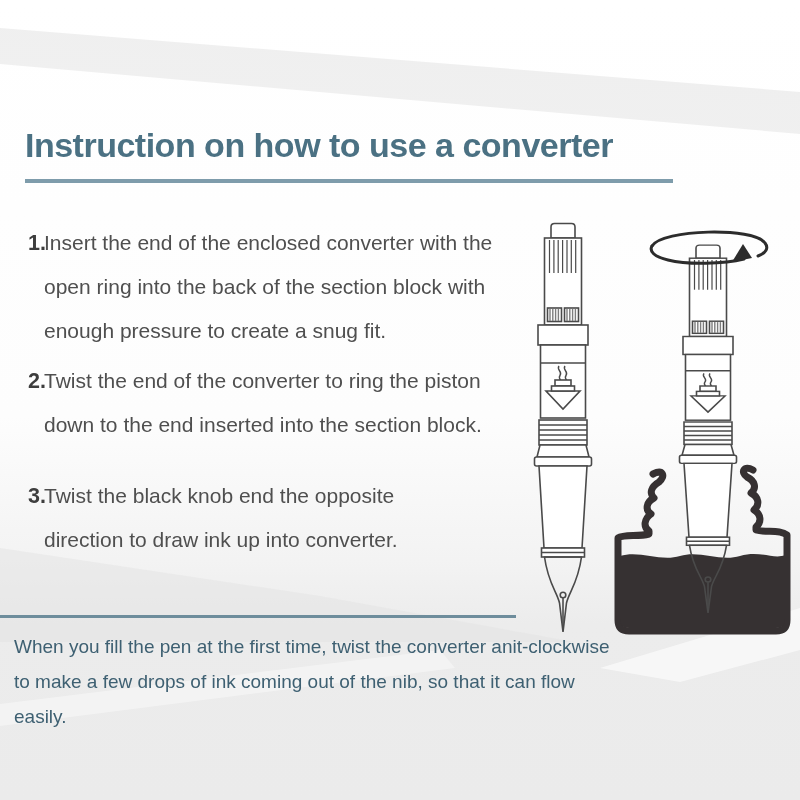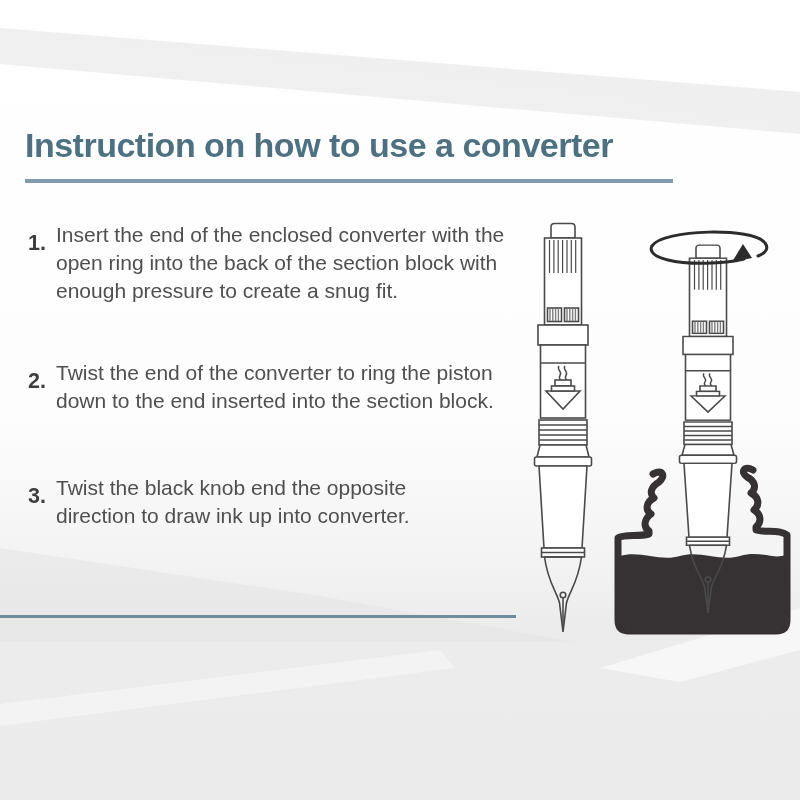--- a/index.html
+++ b/index.html
@@ -27,22 +27,22 @@
   .title-underline { position: absolute; left: 25px; top: 179px; width: 648px; height: 4px;
     background: #7e9cab; }
 
   
   .step { position: absolute; left: 28px; width: 500px; }
   .step-1 { top: 221px; }
   .step-2 { top: 359px; }
   .step-3 { top: 474px; }
   .step-number { position: absolute; left: 0; top: 0; font-size: 21.5px; font-weight: bold;
     color: #3d3d3d; line-height: 44px; }
-  .step-text { display: block; margin-left: 28px; font-size: 21px; color: #4f4f4f;
-    line-height: 28px; white-space: pre-line; }
+  .step-text { display: block; margin-left: 16px; font-size: 21px; color: #4f4f4f;
+    line-height: 44px; white-space: pre-line; }
 
   
   .divider { position: absolute; left: 0; top: 615px; width: 516px; height: 3px; background: #6e8d9c; }
   .note { position: absolute; left: 14px; top: 629px; width: 600px;
     font-size: 19px; color: #3e6072; line-height: 35px; white-space: pre-line; }
 
   
   .pen-left-svg { position: absolute; left: 524px; top: 220px; }
   .pen-right-svg { position: absolute; left: 604px; top: 224px; }
 </style>
@@ -71,20 +71,22 @@
     <span class="step-text">Twist the end of the converter to ring the piston
 down to the end inserted into the section block.</span>
   </div>
   <div class="step step-3">
     <span class="step-number">3.</span>
     <span class="step-text">Twist the black knob end the opposite
 direction to draw ink up into converter.</span>
   </div>
 
   <div class="divider"></div>
+  <p class="note">When you fill the pen at the first time, twist the converter anit-clockwise
+to make a few drops of ink coming out of the nib, so that it can flow easily.</p>
 
   <svg class="pen-left-svg" width="80" height="420" viewBox="0 0 80 420">
     <g id="pen-shape" stroke="#4a4a4a" stroke-width="1.6" fill="#ffffff">
 
       <path d="M27,18 L27,7 Q27,3.5 30.5,3.5 L47.5,3.5 Q51,3.5 51,7 L51,18 Z"></path>
 
       <rect x="20.5" y="18" width="37" height="87"></rect>
 
       <g stroke-width="1.2">
         <line x1="25.5" y1="20" x2="25.5" y2="53"></line>

